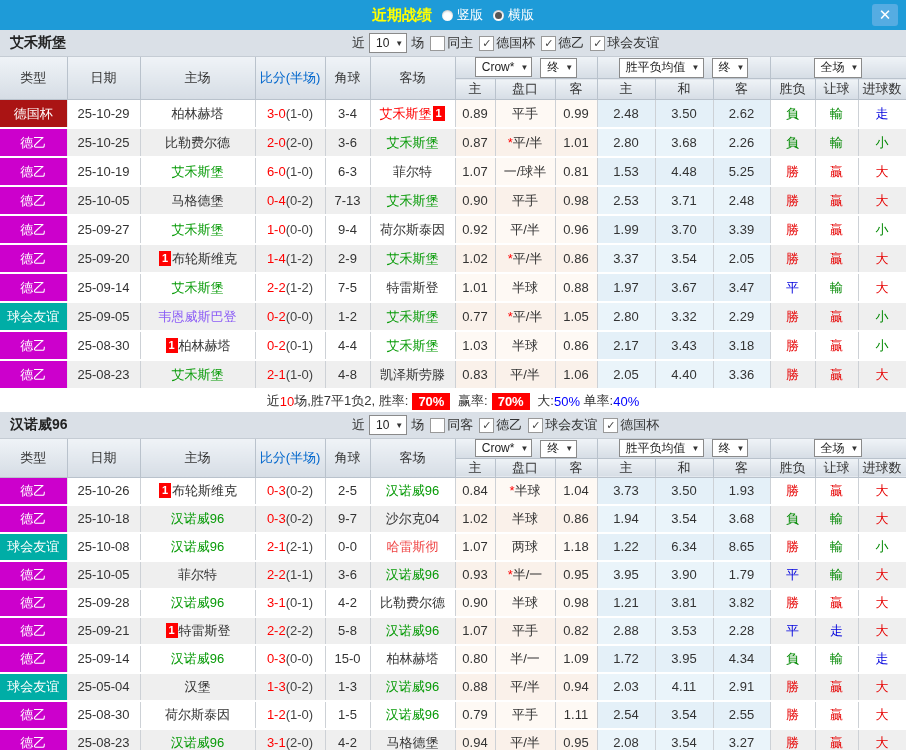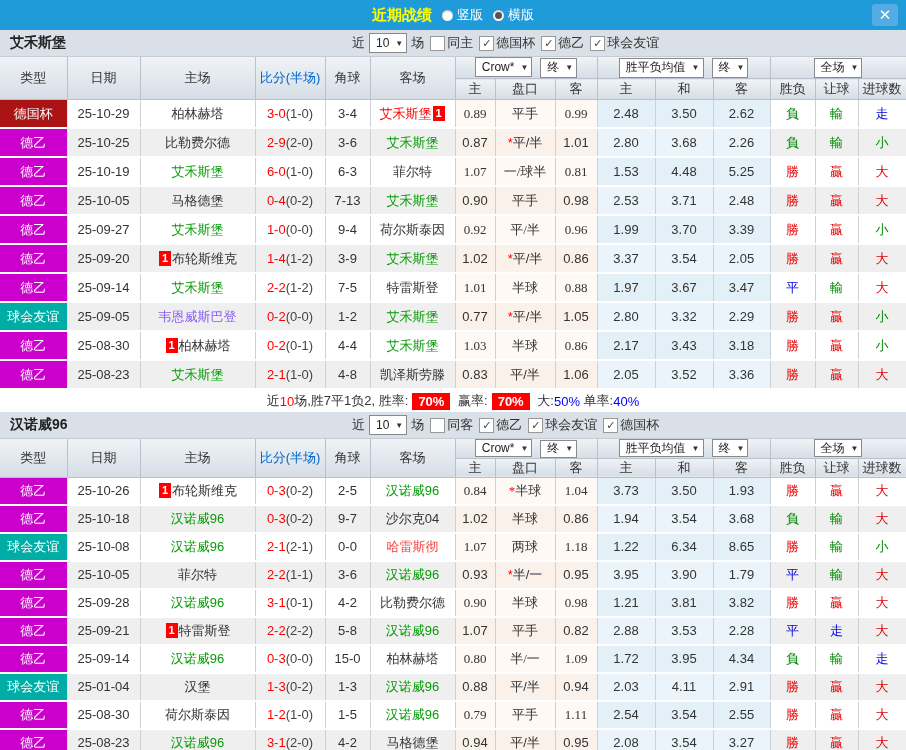--- a/index.html
+++ b/index.html
@@ -25,21 +25,21 @@
   table{border-collapse:collapse;table-layout:fixed;width:906px;}
   th{background:linear-gradient(180deg,#EFF3F7,#D6DDE5);border-right:1px solid #B9C2CC;border-bottom:1px solid #B9C2CC;
      font-weight:normal;font-size:13px;color:#333;padding:0;text-align:center;}
   .t1 .hr1 th{height:21px}.t1 .hr2 th{height:20px}
   .t2 .hr1 th{height:18px}.t2 .hr2 th{height:15px}
   .t2 .mini-select{height:16px}
   td{border-right:1px solid #CDD1D6;border-bottom:2px solid #fff;text-align:center;font-size:13px;color:#333;padding:0;overflow:hidden;white-space:nowrap;}
   .t1 td{height:27px}.t2 td{height:26px}
   tr.even td{background:#fff;}
   tr.odd td{background:#EFEFEF;}
-  tr.even td.asia{background:#FEF9F4;font-family:Liberation Serif, serif;} tr.odd td.asia{background:#FAF1EA;}
+  tr.even td.asia{background:#FEF9F4;} tr.odd td.asia{background:#FAF1EA;}
   tr.even td.euro{background:#E4F0F8;} tr.odd td.euro{background:#EAF4FA;}
   td.type{color:#fff;border-right:1px solid #E6E6E6;}
   .ft{color:#FF0000;} .ht{color:#444;}
   .star{color:#FF0000;}
   .badge{display:inline-block;min-width:12px;height:15px;line-height:15px;background:#FF0000;color:#fff;
      font-size:11px;font-weight:bold;text-align:center;margin:0 1px;vertical-align:1px;}
   .blue-link{color:#0066CC;cursor:pointer;}
   
   .summary{height:22px;display:flex;align-items:center;justify-content:center;font-size:13px;color:#333;background:#fff;}
   .summary .num-red{color:#FF0000;}
@@ -153,21 +153,21 @@
   <td class="euro">3.50</td>
   <td class="euro">2.62</td>
   <td style="color:#008800">負</td>
   <td style="color:#008800">輸</td>
   <td style="color:#0000DD">走</td>
           </tr>
           <tr class="odd">
   <td class="type" style="background:#CC00CC">德乙</td>
   <td>25-10-25</td>
   <td><span style="color:#333333">比勒费尔德</span></td>
-  <td><span class="ft">2-9</span><span class="ht">(2-0)</span></td>
+  <td><span class="ft">2-0</span><span class="ht">(2-0)</span></td>
   <td>3-6</td>
   <td><span style="color:#089B08">艾禾斯堡</span></td>
   <td class="asia">0.87</td>
   <td class="asia"><span class="star">*</span>平/半</td>
   <td class="asia">1.01</td>
   <td class="euro">2.80</td>
   <td class="euro">3.68</td>
   <td class="euro">2.26</td>
   <td style="color:#008800">負</td>
   <td style="color:#008800">輸</td>
@@ -222,21 +222,21 @@
   <td class="euro">3.39</td>
   <td style="color:#E60000">勝</td>
   <td style="color:#E60000">贏</td>
   <td style="color:#008800">小</td>
           </tr>
           <tr class="odd">
   <td class="type" style="background:#CC00CC">德乙</td>
   <td>25-09-20</td>
   <td><span class="badge">1</span><span style="color:#333333">布轮斯维克</span></td>
   <td><span class="ft">1-4</span><span class="ht">(1-2)</span></td>
-  <td>3-9</td>
+  <td>2-9</td>
   <td><span style="color:#089B08">艾禾斯堡</span></td>
   <td class="asia">1.02</td>
   <td class="asia"><span class="star">*</span>平/半</td>
   <td class="asia">0.86</td>
   <td class="euro">3.37</td>
   <td class="euro">3.54</td>
   <td class="euro">2.05</td>
   <td style="color:#E60000">勝</td>
   <td style="color:#E60000">贏</td>
   <td style="color:#E60000">大</td>
@@ -296,21 +296,21 @@
   <td class="type" style="background:#CC00CC">德乙</td>
   <td>25-08-23</td>
   <td><span style="color:#089B08">艾禾斯堡</span></td>
   <td><span class="ft">2-1</span><span class="ht">(1-0)</span></td>
   <td>4-8</td>
   <td><span style="color:#333333">凯泽斯劳滕</span></td>
   <td class="asia">0.83</td>
   <td class="asia">平/半</td>
   <td class="asia">1.06</td>
   <td class="euro">2.05</td>
-  <td class="euro">3.52</td>
+  <td class="euro">4.40</td>
   <td class="euro">3.36</td>
   <td style="color:#E60000">勝</td>
   <td style="color:#E60000">贏</td>
   <td style="color:#E60000">大</td>
           </tr>
         </tbody>
       </table>
       <div class="summary">
       <span>近</span>
         <span class="num-red">10</span>
@@ -513,21 +513,21 @@
   <td class="asia">1.09</td>
   <td class="euro">1.72</td>
   <td class="euro">3.95</td>
   <td class="euro">4.34</td>
   <td style="color:#008800">負</td>
   <td style="color:#008800">輸</td>
   <td style="color:#0000DD">走</td>
           </tr>
           <tr class="odd">
   <td class="type" style="background:#00ADA6">球会友谊</td>
-  <td>25-01-04</td>
+  <td>25-05-04</td>
   <td><span style="color:#333333">汉堡</span></td>
   <td><span class="ft">1-3</span><span class="ht">(0-2)</span></td>
   <td>1-3</td>
   <td><span style="color:#089B08">汉诺威96</span></td>
   <td class="asia">0.88</td>
   <td class="asia">平/半</td>
   <td class="asia">0.94</td>
   <td class="euro">2.03</td>
   <td class="euro">4.11</td>
   <td class="euro">2.91</td>

